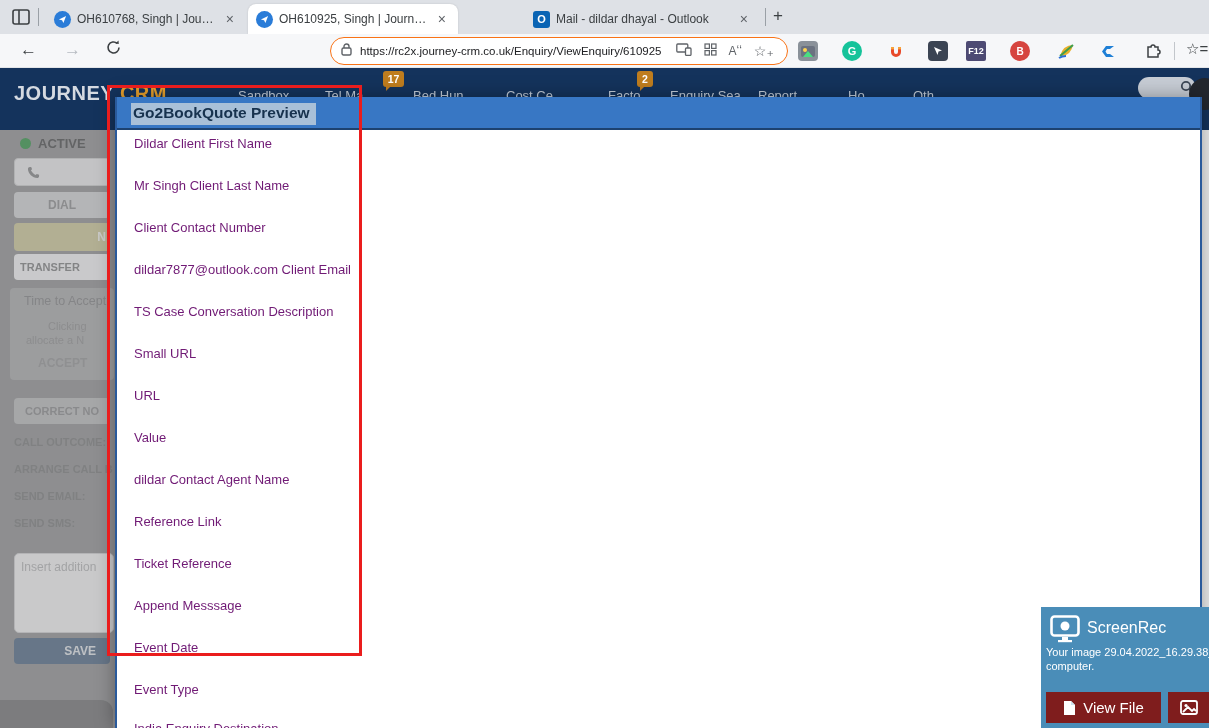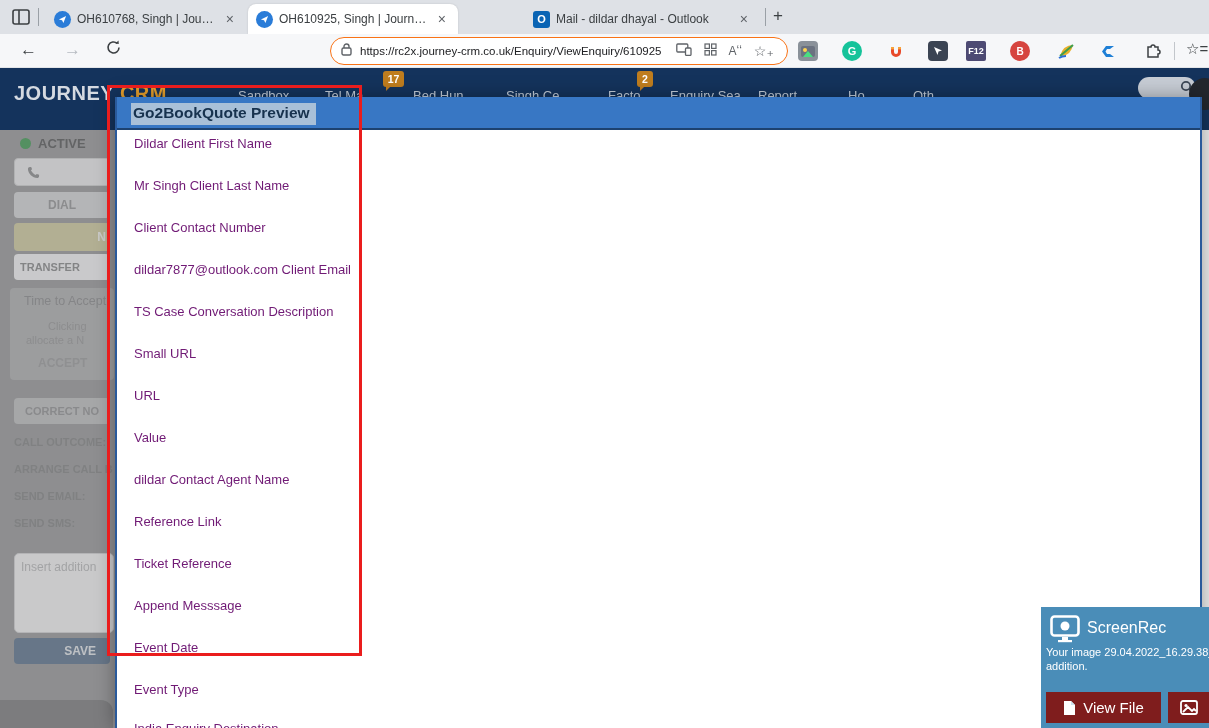--- a/index.html
+++ b/index.html
@@ -174,21 +174,21 @@
     </svg>
 </div>
 <div class="abs vdiv" style="left:1174px;top:42px;background:#c2c6cb;"></div>
 <div class="abs" style="left:1186px;top:40px;font-size:15px;color:#3c4043;">☆=</div>
 
 <div class="abs navbar">
   <div class="abs brand" style="left:14px;top:14px;"><span>JOURNEY </span><span class="accent">CRM</span></div>
   <div class="abs navitem" style="left:238px;top:20px;">Sandbox</div>
   <div class="abs navitem" style="left:325px;top:20px;">Tel Ma</div>
   <div class="abs navitem" style="left:413px;top:20px;">Bed Hun</div>
-  <div class="abs navitem" style="left:506px;top:20px;">Singh Ce</div>
+  <div class="abs navitem" style="left:506px;top:20px;">Cost Ce</div>
   <div class="abs navitem" style="left:608px;top:20px;">Facto</div>
   <div class="abs navitem" style="left:670px;top:20px;">Enquiry Sea</div>
   <div class="abs navitem" style="left:758px;top:20px;">Report</div>
   <div class="abs navitem" style="left:848px;top:20px;">Ho</div>
   <div class="abs navitem" style="left:913px;top:20px;">Oth</div>
   <div class="abs badge" style="left:383px;top:3px;width:21px;">17</div>
   <div class="abs badge" style="left:637px;top:3px;width:16px;">2</div>
   <div class="abs searchbox" style="top:9px;"></div>
   <div class="abs" style="left:1180px;top:12px;">
     <svg width="14" height="14" viewBox="0 0 14 14">
@@ -261,21 +261,21 @@
   <div class="abs" style="left:9px;top:8px;">
     <svg width="30" height="28" viewBox="0 0 30 28">
         <rect x="1.5" y="1.5" width="27" height="19" rx="3" fill="none" stroke="#fff" stroke-width="2.6"></rect>
         <circle cx="15" cy="11" r="4.5" fill="#fff"></circle>
         <rect x="12" y="22" width="6" height="3" fill="#fff"></rect>
         <rect x="8" y="25" width="14" height="2.2" fill="#fff"></rect>
       </svg>
   </div>
   <div class="abs" style="left:46px;top:12px;font-size:16px;">ScreenRec</div>
   <div class="abs" style="left:5px;top:39px;font-size:11px;white-space:nowrap;">Your image 29.04.2022_16.29.38_</div>
-  <div class="abs" style="left:5px;top:53px;font-size:11px;">addition.</div>
+  <div class="abs" style="left:5px;top:53px;font-size:11px;">computer.</div>
   <div class="abs srec-btn" style="left:5px;top:85px;width:115px;">
     <svg width="13" height="16" viewBox="0 0 13 16" style="margin-right:7px;">
         <path d="M1 1 h7 l4 4 v10 h-11 Z" fill="#fff"></path>
         <path d="M8 1 l4 4 h-4 Z" fill="#cfe3ee"></path>
       </svg>
     <span>View File</span>
   </div>
   <div class="abs srec-btn" style="left:127px;top:85px;width:41px;">
     <svg width="18" height="15" viewBox="0 0 18 15">
         <rect x="1" y="1" width="16" height="13" rx="2" fill="none" stroke="#fff" stroke-width="1.8"></rect>

